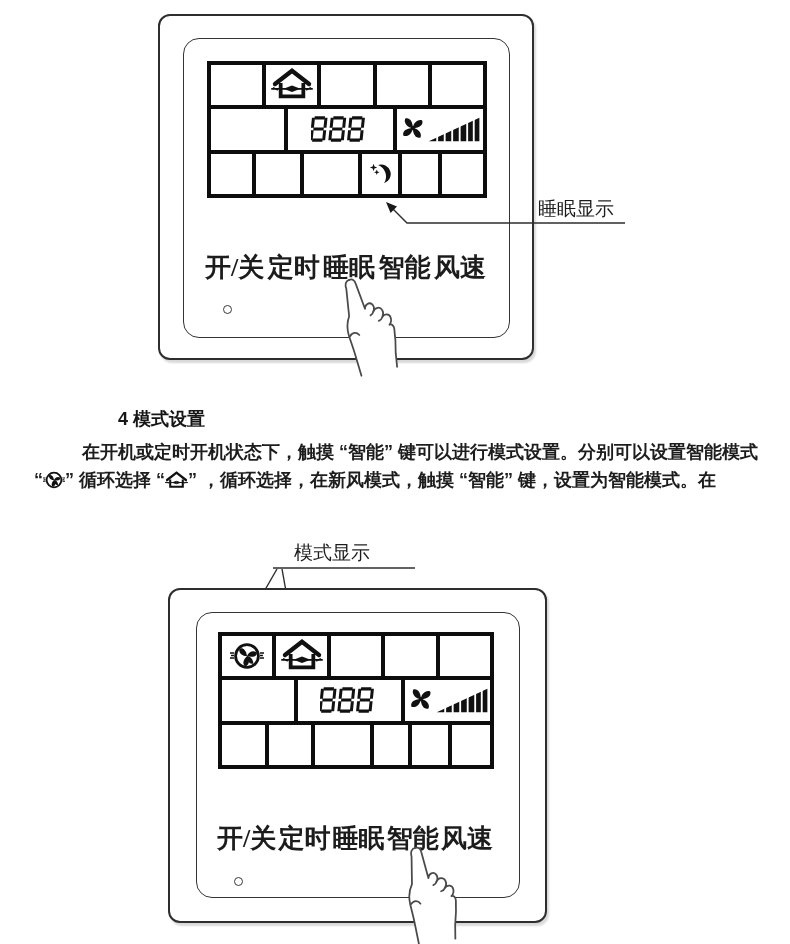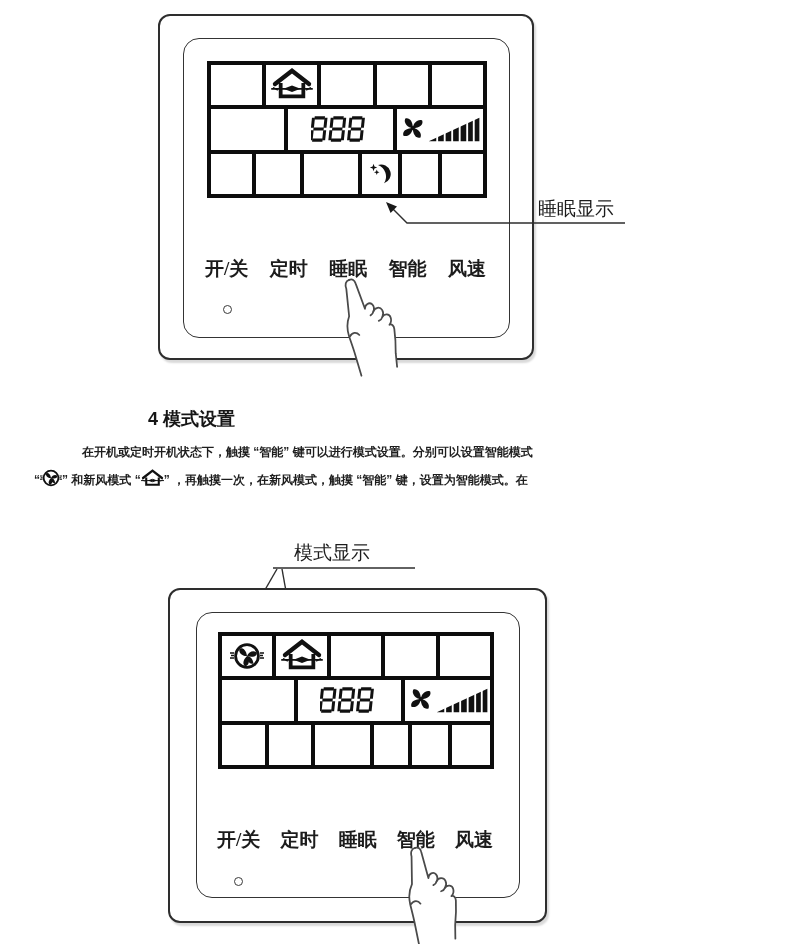--- a/index.html
+++ b/index.html
@@ -9,28 +9,28 @@
   
   .panel-outer{border:2px solid #2e2e2e;border-radius:12px;background:#fff;
                box-shadow:2px 3px 2px rgba(0,0,0,0.15);}
   .panel-inner{border:1.6px solid #343434;border-radius:16px;background:#fff;}
   
   .lcd{background:#0d0d0d;padding:4px;display:flex;flex-direction:column;gap:4px;box-sizing:border-box;}
   .lcd-row{display:flex;gap:4px;flex:1;min-height:0;}
   .lcd-cell{background:#fff;display:flex;align-items:center;justify-content:center;min-width:0;}
   
   .btn-row{display:flex;justify-content:space-between;align-items:center;}
-  .dev-btn{font-family:"Liberation Serif",serif;font-weight:600;font-size:19px;
+  .dev-btn{font-family:"Liberation Serif",serif;font-weight:600;font-size:26px;
            color:#1c1c1c;white-space:nowrap;line-height:1;}
   .callout-label{font-family:"Liberation Serif",serif;font-size:19px;color:#1c1c1c;
                  white-space:nowrap;line-height:1;}
   .led{width:9px;height:9px;border:1.6px solid #3a3a3a;border-radius:50%;background:#fff;box-sizing:border-box;}
   
   .heading{font-size:18px;font-weight:700;color:#161616;white-space:nowrap;}
-  .bodytext{font-size:12px;font-weight:600;color:#1d1d1d;line-height:28px;}
+  .bodytext{font-size:18px;font-weight:600;color:#1d1d1d;line-height:28px;}
   .bodyline{white-space:nowrap;}
   .inline-ic{display:inline-block;vertical-align:-4px;}
   .sr{position:absolute;width:1px;height:1px;overflow:hidden;opacity:0;}
   svg{display:block;}
 </style>
 </head>
 <body>
 
 <svg width="0" height="0" style="position:absolute" aria-hidden="true">
   <defs>
@@ -187,29 +187,29 @@
     </div>
 
     <div class="abs led" style="left:223px;top:305px;"></div>
 
     <svg class="abs" style="left:328px;top:277px;transform:rotate(-14deg);transform-origin:21px 3px;" width="60" height="100" viewBox="0 0 60 100">
         <use href="#sym-hand"></use>
       </svg>
   </div>
 
   <div>
-    <div class="abs heading" style="left:118px;top:407px;margin-left:30px;">4 模式设置</div>
+    <div class="abs heading" style="left:118px;top:407px;">4 模式设置</div>
     <div class="abs bodytext" style="left:28px;top:438px;width:748px;">
       <div class="bodyline" style="padding-left:54px;">在开机或定时开机状态下，触摸 “智能” 键可以进行模式设置。分别可以设置智能模式</div>
       <div class="bodyline" style="padding-left:6px;">
         <span>“</span><span class="inline-ic"><svg width="22" height="20" viewBox="0 0 34 30">
               <use href="#sym-smartfan"></use>
-            </svg></span><span>” 和新风模式 “</span><span class="inline-ic"><svg width="23" height="19" viewBox="0 0 44 36">
+            </svg></span><span>” 循环选择 “</span><span class="inline-ic"><svg width="23" height="19" viewBox="0 0 44 36">
               <use href="#sym-house"></use>
-            </svg></span><span>” ，再触摸一次，在新风模式，触摸 “智能” 键，设置为智能模式。在</span>
+            </svg></span><span>” ，循环选择，在新风模式，触摸 “智能” 键，设置为智能模式。在</span>
       </div>
     </div>
   </div>
 
   <div>
     <div class="abs callout-label" style="left:294px;top:543px;">模式显示</div>
     <svg class="abs" style="left:233px;top:558px;" width="192" height="72">
       <line x1="40" y1="10" x2="182" y2="10" stroke="#2e2e2e" stroke-width="1.4"></line>
       <line x1="44" y1="11" x2="14" y2="63" stroke="#2e2e2e" stroke-width="1.4"></line>
       <polygon points="12,66 13.6,54.2 21.4,58.8" fill="#1a1a1a"></polygon>

